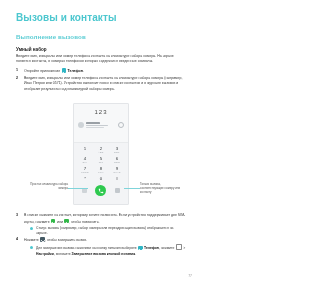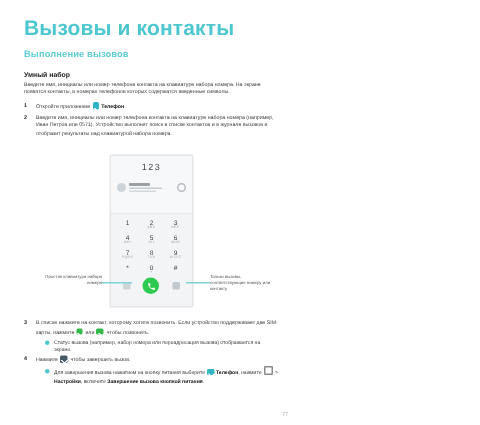--- a/index.html
+++ b/index.html
@@ -10,21 +10,21 @@
     color:#222;
     overflow:hidden;
     position:relative;
   }
   .page{
     position:absolute;inset:0;
     padding:10px 14px 0 16px;
     box-sizing:border-box;
   }
   .h1{
-    font-size:14px;font-weight:bold;color:#4cc7cf;
+    font-size:10px;font-weight:bold;color:#4cc7cf;
     letter-spacing:.1px;line-height:12px;margin:2px 0 0 0;
   }
   .h2{
     font-size:6.2px;font-weight:bold;color:#5ccdd4;
     letter-spacing:.1px;margin:9px 0 0 0;
   }
   .h3{
     font-size:4.6px;font-weight:bold;color:#1a1a1a;
     margin:7px 0 2px 0;
   }

